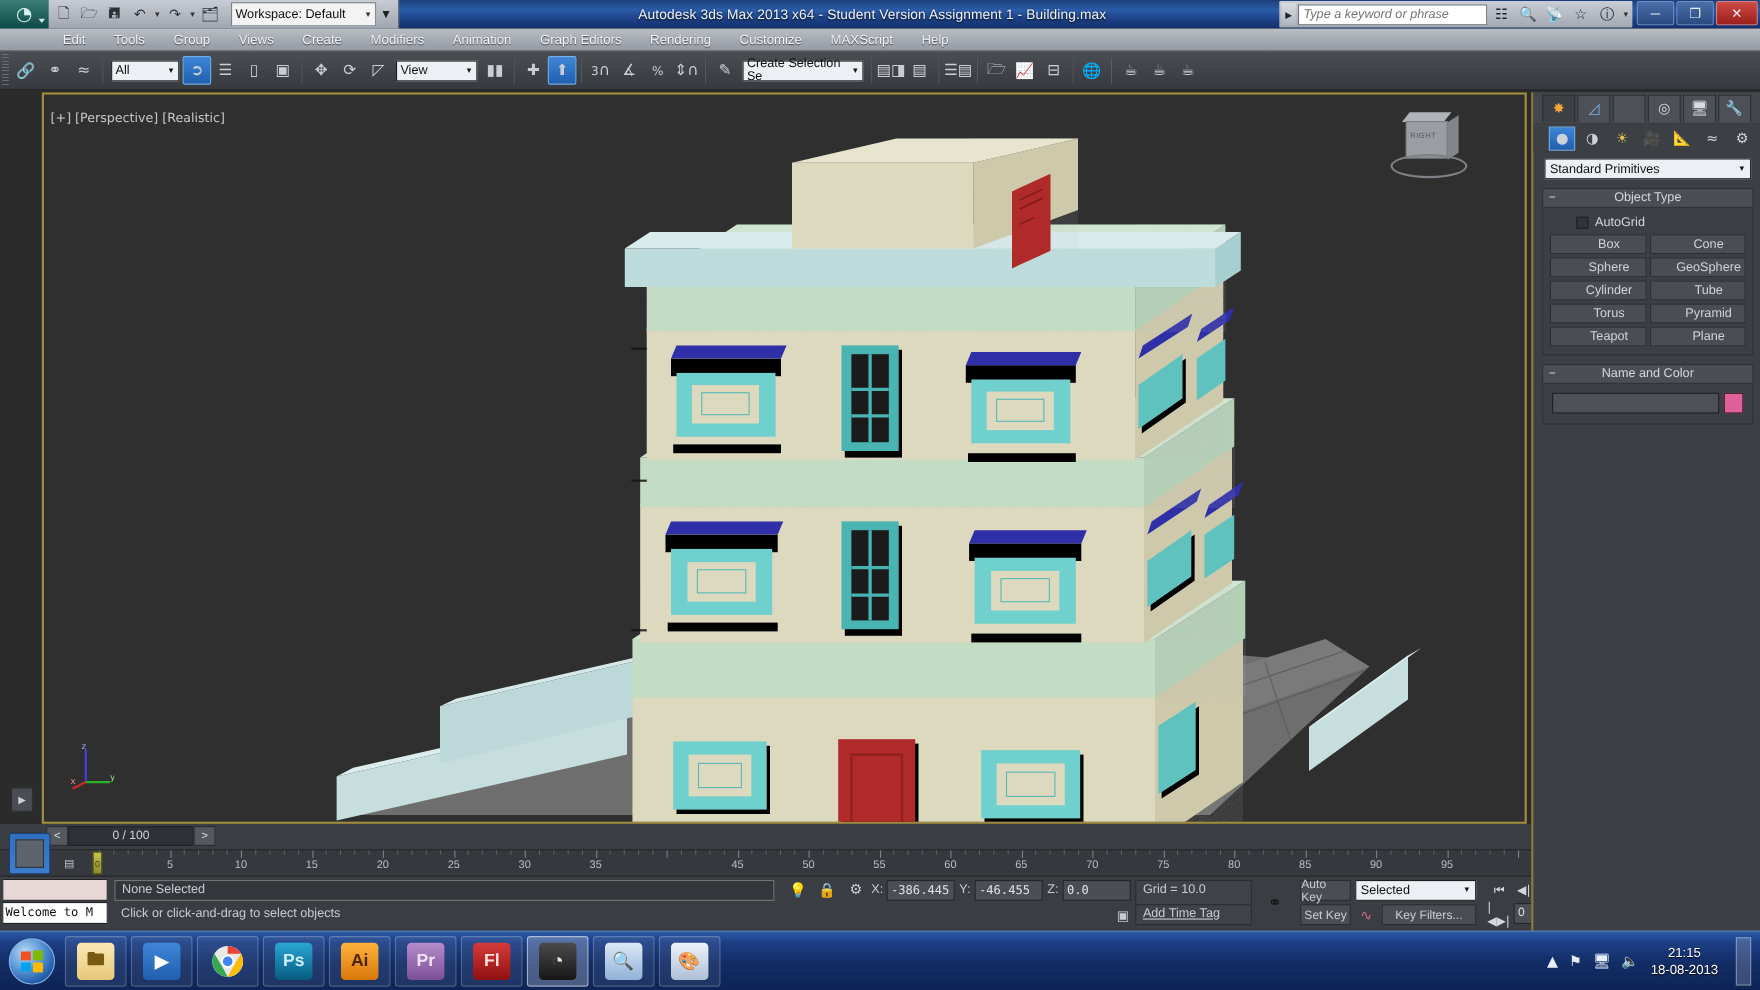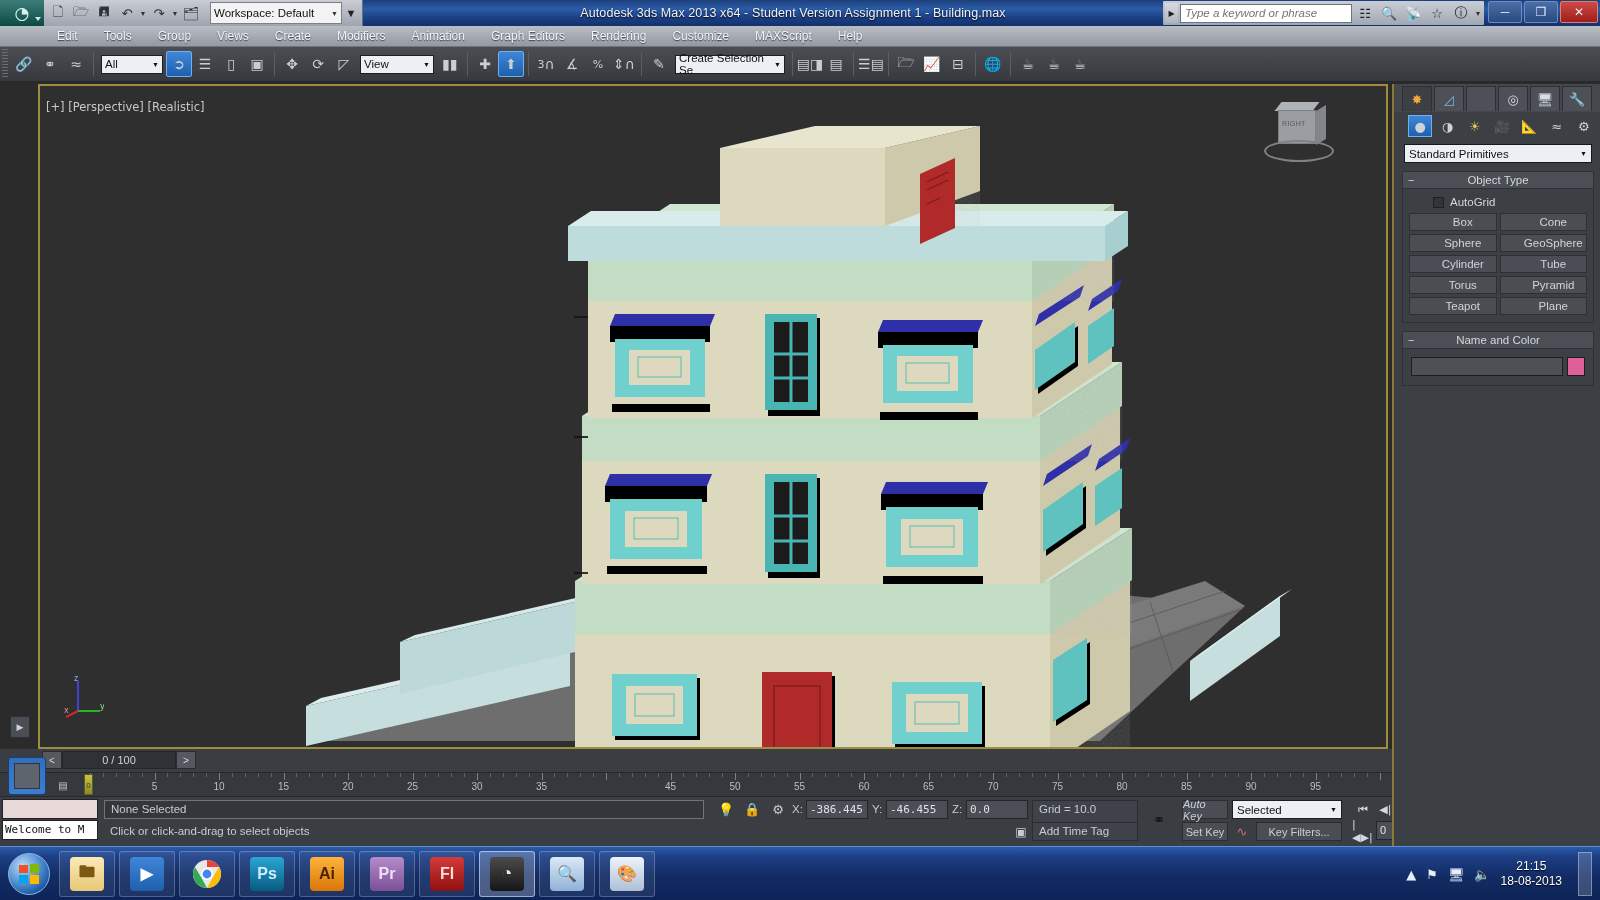--- a/index.html
+++ b/index.html
@@ -125,28 +125,28 @@
      background:#3a3d42; color:#c7ccd3; font-size:11.5px; padding-left:6px; line-height:17px;}
   .statico { position:absolute; top:3px; width:20px;height:19px; color:#c7ccd3; font-size:13px;
      display:flex;align-items:center;justify-content:center; font-family:"DejaVu Sans",sans-serif;}
   .coordlbl { position:absolute; top:3px; font-size:11.5px; color:#c7ccd3; line-height:19px;}
   .coordbox { position:absolute; top:3px; width:62px; height:19px; background:#4b4f55;
      border:1px solid #23262a; color:#dfe3e8; font-size:11px; font-family:"DejaVu Sans Mono",monospace;
      padding-left:3px; line-height:17px;}
   #gridbox { position:absolute; left:1032px; top:3px; width:106px; height:34px; background:#3f4349;
      border:1px solid #2a2d31; color:#c7ccd3; font-size:11.5px; padding-left:6px; line-height:17px;}
   #addtimetag { position:absolute; left:1032px; top:25px; width:106px; height:19px; background:#3f4349;
-     border:1px solid #2a2d31; color:#c7ccd3; font-size:11.5px; padding-left:6px; line-height:17px;}
+     border:1px solid #2a2d31; color:#c7ccd3; font-size:11.5px; padding-left:6px; line-height:17px;text-decoration:underline;}
   #lockicon { position:absolute; left:1012px; top:25px; width:18px;height:19px; color:#c7ccd3;
      display:flex;align-items:center;justify-content:center; font-size:12px;}
   #keyicon { position:absolute; left:1146px; top:12px; width:26px;height:22px; color:#101214; font-size:15px;
      display:flex;align-items:center;justify-content:center;}
   .keybtn { position:absolute; left:1182px; width:46px; height:19px; background:#4a4e54;
      border:1px solid #2a2d31; color:#c9ced5; font-size:11px; display:flex;align-items:center;justify-content:center;}
-  #autokey { top:3px;font-style:italic;} #setkey { top:25px;}
+  #autokey { top:3px;} #setkey { top:25px;}
   #keycurve { position:absolute; left:1232px; top:25px; width:20px;height:19px; color:#d06a8a; font-size:13px;
      display:flex;align-items:center;justify-content:center;}
   #selectedcombo { position:absolute; left:1232px; top:3px; width:110px; height:19px;
      background:#eceff3; border:1px solid #1c1e21; display:flex;align-items:center;justify-content:space-between;
      padding:0 4px; font-size:11.5px; color:#111;}
   #keyfilters { position:absolute; left:1256px; top:25px; width:86px; height:19px; background:#4a4e54;
      border:1px solid #2a2d31; color:#c9ced5; font-size:11px; display:flex;align-items:center;justify-content:center;}
   .playico { position:absolute; width:22px; height:19px; color:#d3d8de; font-size:11px;
      display:flex;align-items:center;justify-content:center; font-family:"DejaVu Sans",sans-serif;}
   #framefield { position:absolute; left:1376px; top:24px; width:62px; height:19px; background:#4b4f55;

